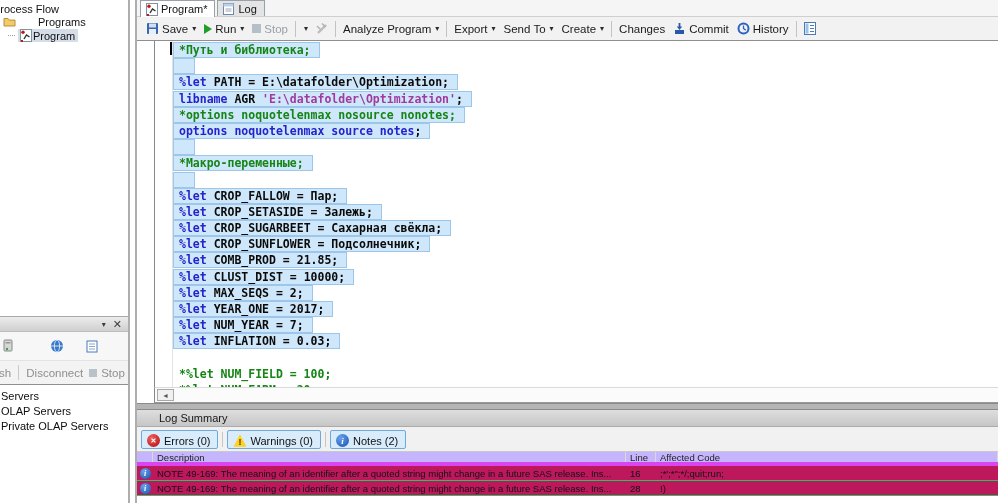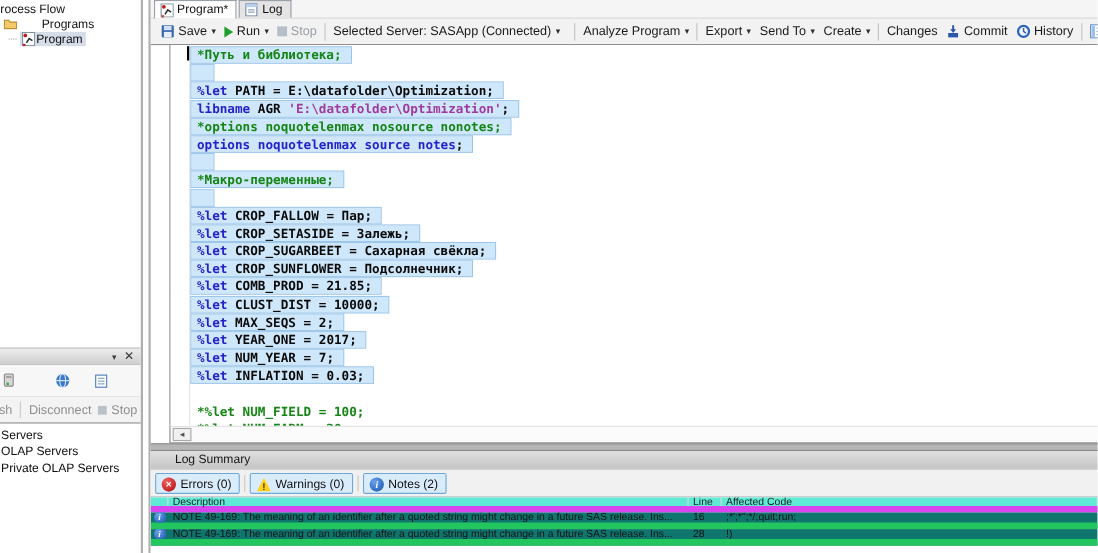--- a/index.html
+++ b/index.html
@@ -82,27 +82,27 @@
   .fic-error { background:radial-gradient(circle at 35% 30%, #f06060, #b00a0a); border-radius:50%; }
   .fic-error::after { content:"\2715"; color:#fff; font-size:7px; }
   .fic-warning { background:#ffd21e; clip-path:polygon(50% 2%, 100% 98%, 0 98%); }
   .fic-warning::after { content:"!"; color:#4a3000; font-size:9px; padding-top:2px; }
   .fic-note { background:radial-gradient(circle at 35% 30%, #6aa2ea, #1550b0); border-radius:50%; }
   .fic-note::after { content:"i"; color:#fff; font-size:9px; font-family:"Liberation Serif",serif; font-style:italic; }
   .fic.small { width:11px; height:11px; }
   .fic.small::after { font-size:8px; }
 
   .lp-table { flex:1; min-height:0; overflow:hidden; display:flex; flex-direction:column; font-size:9.5px; }
-  .lp-thead { display:flex; height:14px; background:#5eead4; border-bottom:6px solid #d946ef; color:#222; flex:none; }
+  .lp-thead { display:flex; height:14px; background:#c4b5fd; border-bottom:4px solid #d946ef; color:#222; flex:none; }
   .lp-thead > div { border-right:1px solid #d9d9d9; padding:0 4px; display:flex; align-items:center; }
   .c-icon { width:16px; flex:none; justify-content:center; display:flex; align-items:center; }
   .c-desc { width:473px; flex:none; }
   .c-line { width:30px; flex:none; }
   .c-code { flex:1; }
-  .lp-row { display:flex; height:15px; background:#0f766e; border-bottom:6px solid #22c55e; flex:none; }
+  .lp-row { display:flex; height:15px; background:#be185d; border-bottom:1px solid #22c55e; flex:none; }
   .lp-row > div { padding:0 4px; overflow:hidden; white-space:nowrap; display:flex; align-items:center; }
 </style>
 </head>
 <body>
 
 <div class="screen">
 
   <aside class="left-panel">
     <div class="proj-tree">
       <div class="tree-row root">
@@ -208,21 +208,20 @@
         <span class="run-tri"></span>
         <span>Run</span>
           <span class="dd">▾</span>
       </button>
       <button class="tb-item disabled">
         <span class="stop-sq"></span>
         <span>Stop</span>
       </button>
       <span class="tb-sep"></span>
       <button class="tb-item">
-        <span>Selected Server: SASApp (Connected)</span>
           <span class="dd">▾</span>
       </button>
       <svg width="14" height="13" viewBox="0 0 14 13" style="margin:0 3px;">
           <path d="M3 11 L11 3" stroke="#bdbdbd" stroke-width="2.4"></path>
           <path d="M2 4 l3.5 3.5 M7 1.5 l3.5 3.5" stroke="#b0b0b0" stroke-width="1.4"></path>
         </svg>
       <span class="tb-sep"></span>
       <button class="tb-item">
         <span>Analyze Program</span>
           <span class="dd">▾</span>

